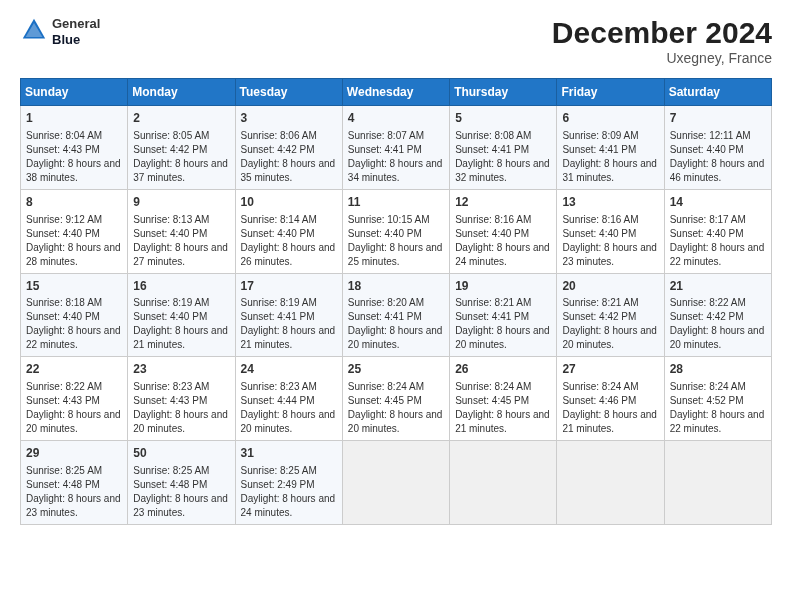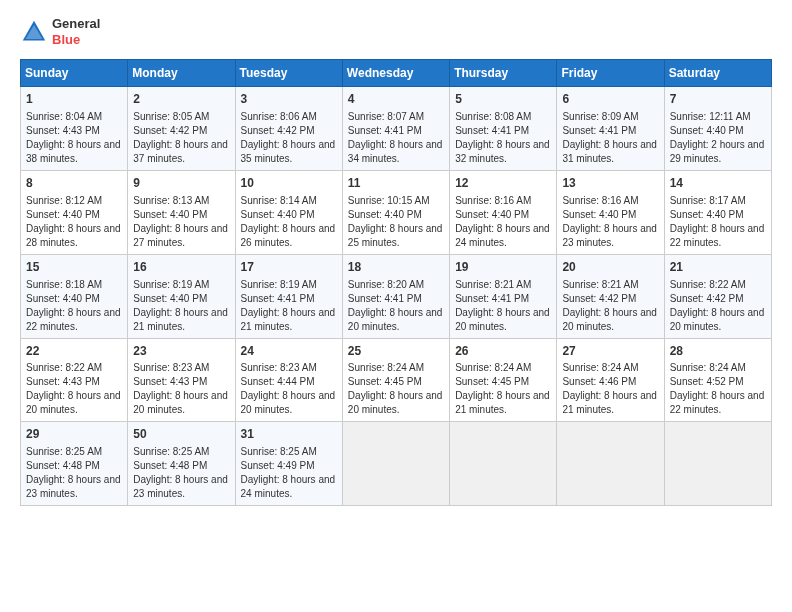--- a/index.html
+++ b/index.html
@@ -15,32 +15,31 @@
       padding: 16px 20px 10px 20px;
     }
     .header {
       display: flex;
       justify-content: space-between;
       align-items: flex-start;
       margin-bottom: 12px;
     }
     .logo {
       display: flex;
-      align-items: center;
       gap: 4px;
     }
     .logo-text {
       display: flex;
       flex-direction: column;
       font-size: 13px;
       font-weight: bold;
       line-height: 1.2;
     }
     .logo-text span:first-child { color: #333; }
-    .logo-text span:last-child { color: #ef4444; }
+    .logo-text span:last-child { color: #0f172a; }
     .logo-icon {
       width: 28px;
       height: 28px;
     }
     .title-block {
       text-align: right;
     }
     .month-title {
       font-size: 30px;
       font-weight: bold;
@@ -98,20 +97,24 @@
     <div class="logo">
       <svg class="logo-icon" viewBox="0 0 40 40">
         <polygon points="20,4 36,32 4,32" fill="#1a6fc4"></polygon>
         <polygon points="20,10 32,30 8,30" fill="#fff" opacity="0.3"></polygon>
       </svg>
       <div class="logo-text">
         <span>General</span>
         <span>Blue</span>
       </div>
     </div>
+    <div class="title-block">
+      <div class="month-title">December 2024</div>
+      <div class="location">Uxegney, France</div>
+    </div>
   </div>
 
   <table>
     <thead>
       <tr>
 
       <th>Sunday</th>
           <th>Monday</th>
           <th>Tuesday</th>
           <th>Wednesday</th>
@@ -121,24 +124,24 @@
         </tr>
     </thead>
     <tbody id="calendar-body">
     <tr>
           <td><span class="day-num">1</span><span>Sunrise: 8:04 AM</span><br><span>Sunset: 4:43 PM</span><br><span>Daylight: 8 hours and 38 minutes.</span></td>
           <td><span class="day-num">2</span><span>Sunrise: 8:05 AM</span><br><span>Sunset: 4:42 PM</span><br><span>Daylight: 8 hours and 37 minutes.</span></td>
           <td><span class="day-num">3</span><span>Sunrise: 8:06 AM</span><br><span>Sunset: 4:42 PM</span><br><span>Daylight: 8 hours and 35 minutes.</span></td>
           <td><span class="day-num">4</span><span>Sunrise: 8:07 AM</span><br><span>Sunset: 4:41 PM</span><br><span>Daylight: 8 hours and 34 minutes.</span></td>
           <td><span class="day-num">5</span><span>Sunrise: 8:08 AM</span><br><span>Sunset: 4:41 PM</span><br><span>Daylight: 8 hours and 32 minutes.</span></td>
           <td><span class="day-num">6</span><span>Sunrise: 8:09 AM</span><br><span>Sunset: 4:41 PM</span><br><span>Daylight: 8 hours and 31 minutes.</span></td>
-          <td><span class="day-num">7</span><span>Sunrise: 12:11 AM</span><br><span>Sunset: 4:40 PM</span><br><span>Daylight: 2 hours and 29 minutes.</span></td>
+          <td><span class="day-num">7</span><span>Sunrise: 12:11 AM</span><br><span>Sunset: 4:40 PM</span><br><span>Daylight: 8 hours and 46 minutes.</span></td>
         </tr>
         <tr>
-          <td><span class="day-num">8</span><span>Sunrise: 8:12 AM</span><br><span>Sunset: 4:40 PM</span><br><span>Daylight: 8 hours and 28 minutes.</span></td>
+          <td><span class="day-num">8</span><span>Sunrise: 9:12 AM</span><br><span>Sunset: 4:40 PM</span><br><span>Daylight: 8 hours and 28 minutes.</span></td>
           <td><span class="day-num">9</span><span>Sunrise: 8:13 AM</span><br><span>Sunset: 4:40 PM</span><br><span>Daylight: 8 hours and 27 minutes.</span></td>
           <td><span class="day-num">10</span><span>Sunrise: 8:14 AM</span><br><span>Sunset: 4:40 PM</span><br><span>Daylight: 8 hours and 26 minutes.</span></td>
           <td><span class="day-num">11</span><span>Sunrise: 10:15 AM</span><br><span>Sunset: 4:40 PM</span><br><span>Daylight: 8 hours and 25 minutes.</span></td>
           <td><span class="day-num">12</span><span>Sunrise: 8:16 AM</span><br><span>Sunset: 4:40 PM</span><br><span>Daylight: 8 hours and 24 minutes.</span></td>
           <td><span class="day-num">13</span><span>Sunrise: 8:16 AM</span><br><span>Sunset: 4:40 PM</span><br><span>Daylight: 8 hours and 23 minutes.</span></td>
           <td><span class="day-num">14</span><span>Sunrise: 8:17 AM</span><br><span>Sunset: 4:40 PM</span><br><span>Daylight: 8 hours and 22 minutes.</span></td>
         </tr>
         <tr>
           <td><span class="day-num">15</span><span>Sunrise: 8:18 AM</span><br><span>Sunset: 4:40 PM</span><br><span>Daylight: 8 hours and 22 minutes.</span></td>
           <td><span class="day-num">16</span><span>Sunrise: 8:19 AM</span><br><span>Sunset: 4:40 PM</span><br><span>Daylight: 8 hours and 21 minutes.</span></td>
@@ -153,21 +156,21 @@
           <td><span class="day-num">23</span><span>Sunrise: 8:23 AM</span><br><span>Sunset: 4:43 PM</span><br><span>Daylight: 8 hours and 20 minutes.</span></td>
           <td><span class="day-num">24</span><span>Sunrise: 8:23 AM</span><br><span>Sunset: 4:44 PM</span><br><span>Daylight: 8 hours and 20 minutes.</span></td>
           <td><span class="day-num">25</span><span>Sunrise: 8:24 AM</span><br><span>Sunset: 4:45 PM</span><br><span>Daylight: 8 hours and 20 minutes.</span></td>
           <td><span class="day-num">26</span><span>Sunrise: 8:24 AM</span><br><span>Sunset: 4:45 PM</span><br><span>Daylight: 8 hours and 21 minutes.</span></td>
           <td><span class="day-num">27</span><span>Sunrise: 8:24 AM</span><br><span>Sunset: 4:46 PM</span><br><span>Daylight: 8 hours and 21 minutes.</span></td>
           <td><span class="day-num">28</span><span>Sunrise: 8:24 AM</span><br><span>Sunset: 4:52 PM</span><br><span>Daylight: 8 hours and 22 minutes.</span></td>
         </tr>
         <tr>
           <td><span class="day-num">29</span><span>Sunrise: 8:25 AM</span><br><span>Sunset: 4:48 PM</span><br><span>Daylight: 8 hours and 23 minutes.</span></td>
           <td><span class="day-num">50</span><span>Sunrise: 8:25 AM</span><br><span>Sunset: 4:48 PM</span><br><span>Daylight: 8 hours and 23 minutes.</span></td>
-          <td><span class="day-num">31</span><span>Sunrise: 8:25 AM</span><br><span>Sunset: 4:49 PM</span><br><span>Daylight: 8 hours and 24 minutes.</span></td>
+          <td><span class="day-num">31</span><span>Sunrise: 8:25 AM</span><br><span>Sunset: 2:49 PM</span><br><span>Daylight: 8 hours and 24 minutes.</span></td>
           <td class="empty-cell"></td>
           <td class="empty-cell"></td>
           <td class="empty-cell"></td>
           <td class="empty-cell"></td>
         </tr>
       </tbody>
   </table>
 </div>
 
 </body></html>

